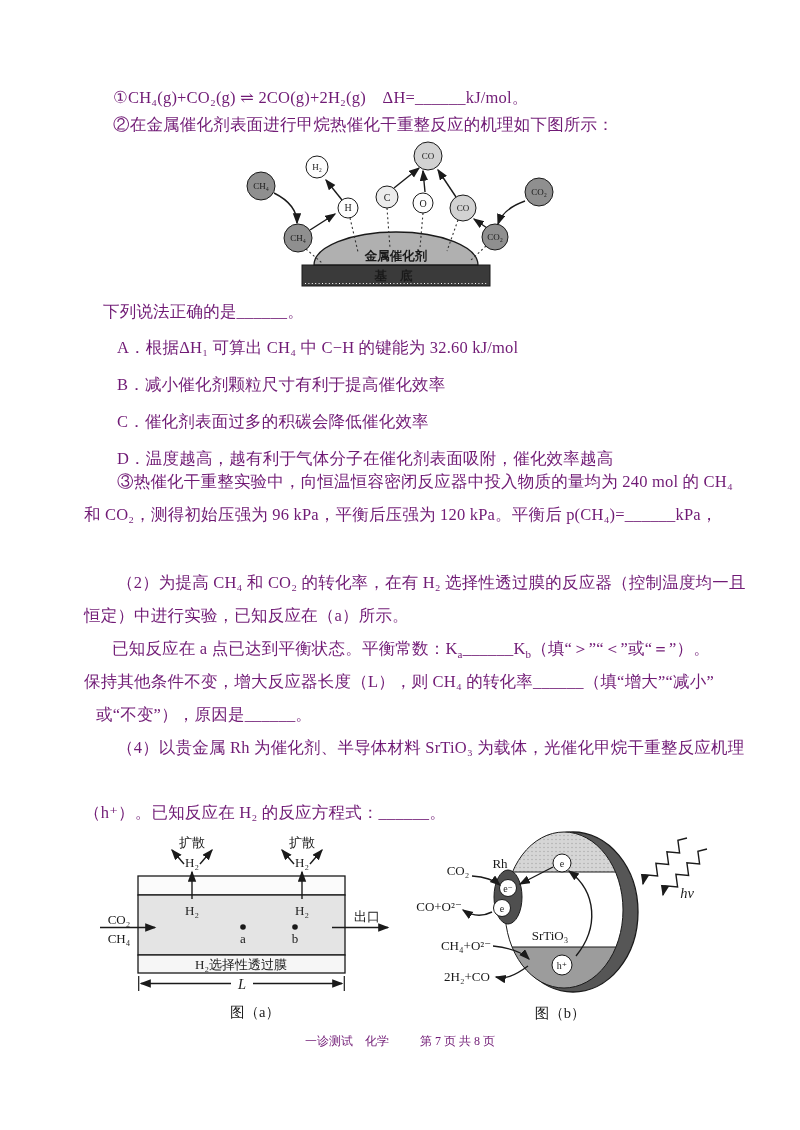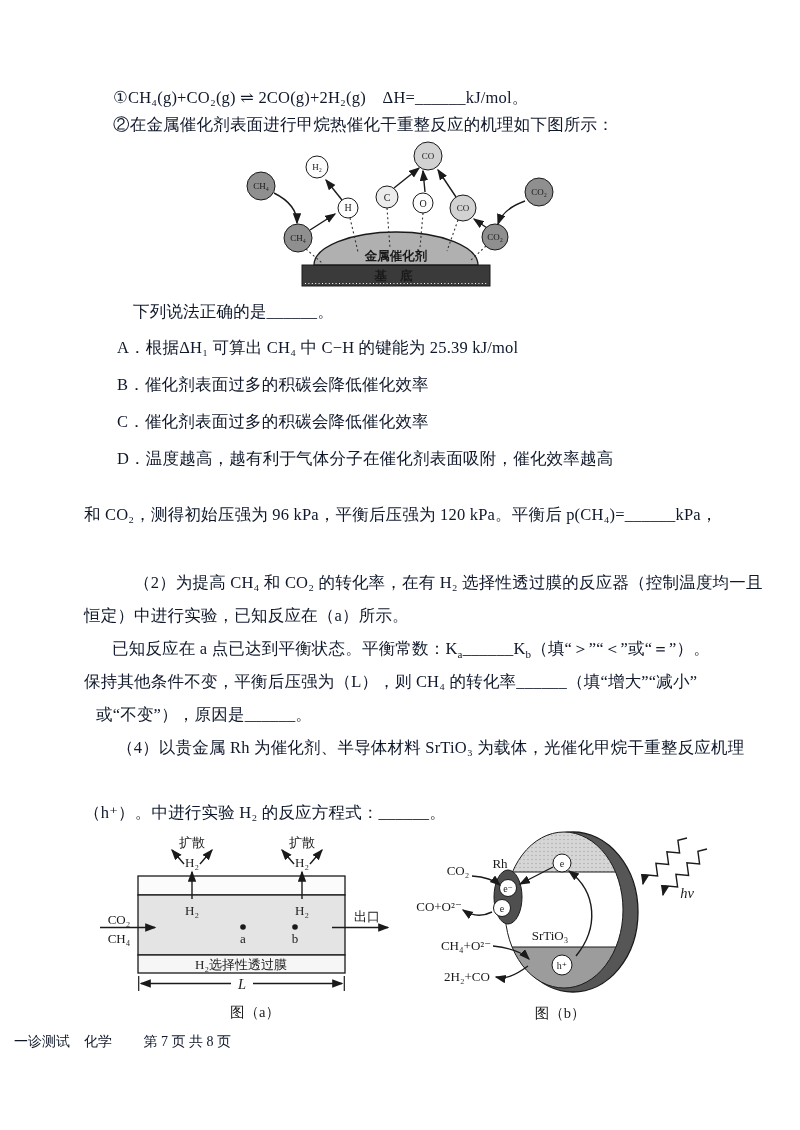--- a/index.html
+++ b/index.html
@@ -1,55 +1,56 @@
 <!DOCTYPE html>
 <html><head>
 <meta charset="utf-8">
 <style>
   html,body{margin:0;padding:0;background:#fff;}
   .page{position:relative;width:800px;height:1130px;background:#ffffff;overflow:hidden;
-        font-family:"Liberation Serif","DejaVu Serif",serif;color:#0f172a;}
+        font-family:"Liberation Serif","DejaVu Serif",serif;color:#701a75;}
   .line{position:absolute;font-size:16.5px;white-space:nowrap;letter-spacing:0.2px;}
   .line sub{font-size:11px;}
-  .footer{position:absolute;top:1033px;left:0;width:100%;font-size:14px;}
+  .footer{position:absolute;top:1033px;left:0;width:100%;text-align:center;font-size:12px;}
   .footer span{margin:0 14px;}
   svg{position:absolute;overflow:visible;}
   svg text{font-family:"Liberation Serif","DejaVu Serif",serif;fill:#1a1a1a;}
   .mol{font-size:9px;text-anchor:middle;}
   .mol2{font-size:10px;text-anchor:middle;}
   .cjk12{font-size:12.5px;text-anchor:middle;font-weight:bold;}
   .t13{font-size:13px;text-anchor:middle;}
   .t14{font-size:14.5px;text-anchor:middle;}
   .ital{font-style:italic;}
   .arrow{stroke:#1a1a1a;stroke-width:1.4;fill:none;}
   .dot-line{stroke:#333;stroke-width:1.1;fill:none;stroke-dasharray:2 2.6;}
   .thin{stroke:#1a1a1a;stroke-width:1.2;fill:none;}
 </style>
 </head>
 <body>
 
 <div class="page">
 
   <div class="line" style="left:113px;top:87px">①CH₄(g)+CO₂(g) ⇌ 2CO(g)+2H₂(g)　ΔH=______kJ/mol。</div>
   <div class="line" style="left:113px;top:114px">②在金属催化剂表面进行甲烷热催化干重整反应的机理如下图所示：</div>
-  <div class="line" style="left:133px;top:301px">下列说法正确的是______。</div>
-  <div class="line" style="left:117px;top:337px">A．根据ΔH₁ 可算出 CH₄ 中 C−H 的键能为 25.39 kJ/mol</div>
-  <div class="line" style="left:117px;top:374px">B．催化剂表面过多的积碳会降低催化效率</div>
+  <div class="line" style="left:103px;top:301px">下列说法正确的是______。</div>
+  <div class="line" style="left:117px;top:337px">A．根据ΔH₁ 可算出 CH₄ 中 C−H 的键能为 32.60 kJ/mol</div>
+  <div class="line" style="left:117px;top:374px">B．减小催化剂颗粒尺寸有利于提高催化效率</div>
   <div class="line" style="left:117px;top:448px">D．温度越高，越有利于气体分子在催化剂表面吸附，催化效率越高</div>
   <div class="line" style="left:117px;top:411px">C．催化剂表面过多的积碳会降低催化效率</div>
+  <div class="line" style="left:117px;top:471px">③热催化干重整实验中，向恒温恒容密闭反应器中投入物质的量均为 240 mol 的 CH₄</div>
   <div class="line" style="left:84px;top:504px">和 CO₂，测得初始压强为 96 kPa，平衡后压强为 120 kPa。平衡后 p(CH₄)=______kPa，</div>
-  <div class="line" style="left:134px;top:572px">（2）为提高 CH₄ 和 CO₂ 的转化率，在有 H₂ 选择性透过膜的反应器（控制温度均一且</div>
+  <div class="line" style="left:117px;top:572px">（2）为提高 CH₄ 和 CO₂ 的转化率，在有 H₂ 选择性透过膜的反应器（控制温度均一且</div>
   <div class="line" style="left:84px;top:605px">恒定）中进行实验，已知反应在（a）所示。</div>
   <div class="line" style="left:112px;top:638px">
     <span>已知反应在 a 点已达到平衡状态。平衡常数：K</span><sub>a</sub><span>______K</span><sub>b</sub><span>（填“＞”“＜”或“＝”）。</span>
   </div>
-  <div class="line" style="left:84px;top:671px">保持其他条件不变，平衡后压强为（L），则 CH₄ 的转化率______（填“增大”“减小”</div>
+  <div class="line" style="left:84px;top:671px">保持其他条件不变，增大反应器长度（L），则 CH₄ 的转化率______（填“增大”“减小”</div>
   <div class="line" style="left:96px;top:704px">或“不变”），原因是______。</div>
   <div class="line" style="left:117px;top:737px">（4）以贵金属 Rh 为催化剂、半导体材料 SrTiO₃ 为载体，光催化甲烷干重整反应机理</div>
-  <div class="line" style="left:84px;top:802px">（h⁺）。中进行实验 H₂ 的反应方程式：______。</div>
+  <div class="line" style="left:84px;top:802px">（h⁺）。已知反应在 H₂ 的反应方程式：______。</div>
 
   <svg style="left:220px;top:140px" width="360" height="160" viewBox="0 0 360 160">
     <defs>
       <marker id="ah1" markerWidth="9" markerHeight="8" refX="7" refY="3" orient="auto">
         <path d="M0,0 L8,3 L0,6 Z" fill="#1a1a1a"></path>
       </marker>
     </defs>
 
     <rect x="82" y="125" width="188" height="21" fill="#3a3a3a" stroke="#1a1a1a"></rect>
     <line x1="85" y1="143.5" x2="267" y2="143.5" stroke="#ffffff" stroke-width="1" stroke-dasharray="1 2.4"></line>

